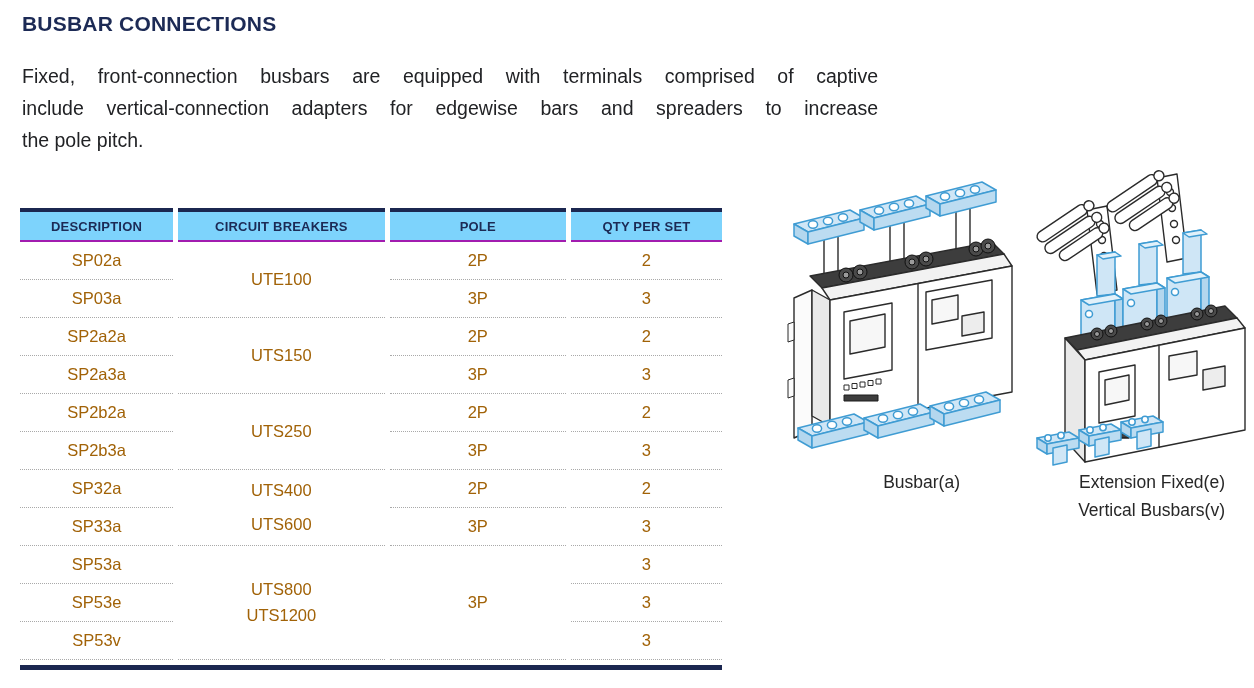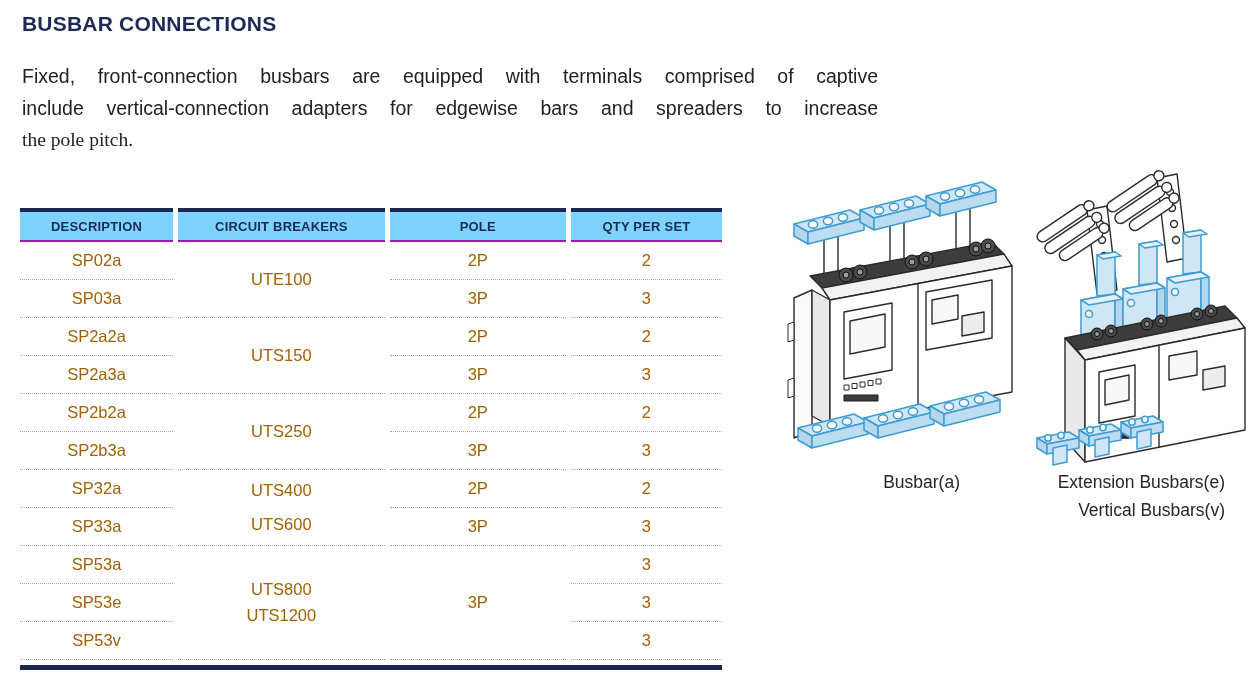--- a/index.html
+++ b/index.html
@@ -8,21 +8,21 @@
   .page { position:relative; width:1152px; height:688px; background:#fff;padding-left:28px; }
 
   
   .title { position:absolute; left:22px; top:12px; font-size:21px; font-weight:bold;
            color:#1c2a55; letter-spacing:.2px; }
 
   
   .intro { position:absolute; left:22px; top:60px; width:856px; color:#212225;
            font-size:19.5px; line-height:32px; }
   .intro-line { text-align:justify; text-align-last:justify; }
-  .intro-line.last { text-align-last:left;font-family:Liberation Serif, serif; }
+  .intro-line.last { text-align-last:left; }
 
   
   .table-wrap { position:absolute; left:20px; top:208px; width:710px; }
   table { border-collapse:separate; border-spacing:5px 0; table-layout:fixed;
           margin-left:-5px; width:712px; }
   col.c1{width:152px} col.c2{width:205px} col.c3{width:175px} col.c4{width:150px}
   th { background:#7dd3fc; color:#1c2a55; font-size:13px; font-weight:bold;
        height:34px; text-align:center; border-top:4px solid #1b2750;
        border-bottom:2px solid #a21caf; letter-spacing:.2px; }
   td { height:38px; text-align:center; vertical-align:middle; font-size:16.5px;
@@ -355,17 +355,17 @@
           <polygon points="0,10 10,16 10,26 0,20" fill="#b4d7ee"></polygon>
           <polygon points="10,16 42,10 42,20 10,26" fill="#bcdcf1"></polygon>
           <circle cx="11" cy="10" r="3.2" fill="#fff"></circle>
             <circle cx="24" cy="7.5" r="3.2" fill="#fff"></circle>
           <polygon points="16,20 30,17 30,34 16,37" fill="#cfe6f6"></polygon>
         </g>
       </g>
     </svg>
   </div>
   <div class="fig-caption" style="left:1030px; top:468px; width:195px;">
-    <div>Extension Busbars(e)</div>
+    <div>Extension Fixed(e)</div>
     <div>Vertical Busbars(v)</div>
   </div>
 
 </div>
 
 </body></html>

